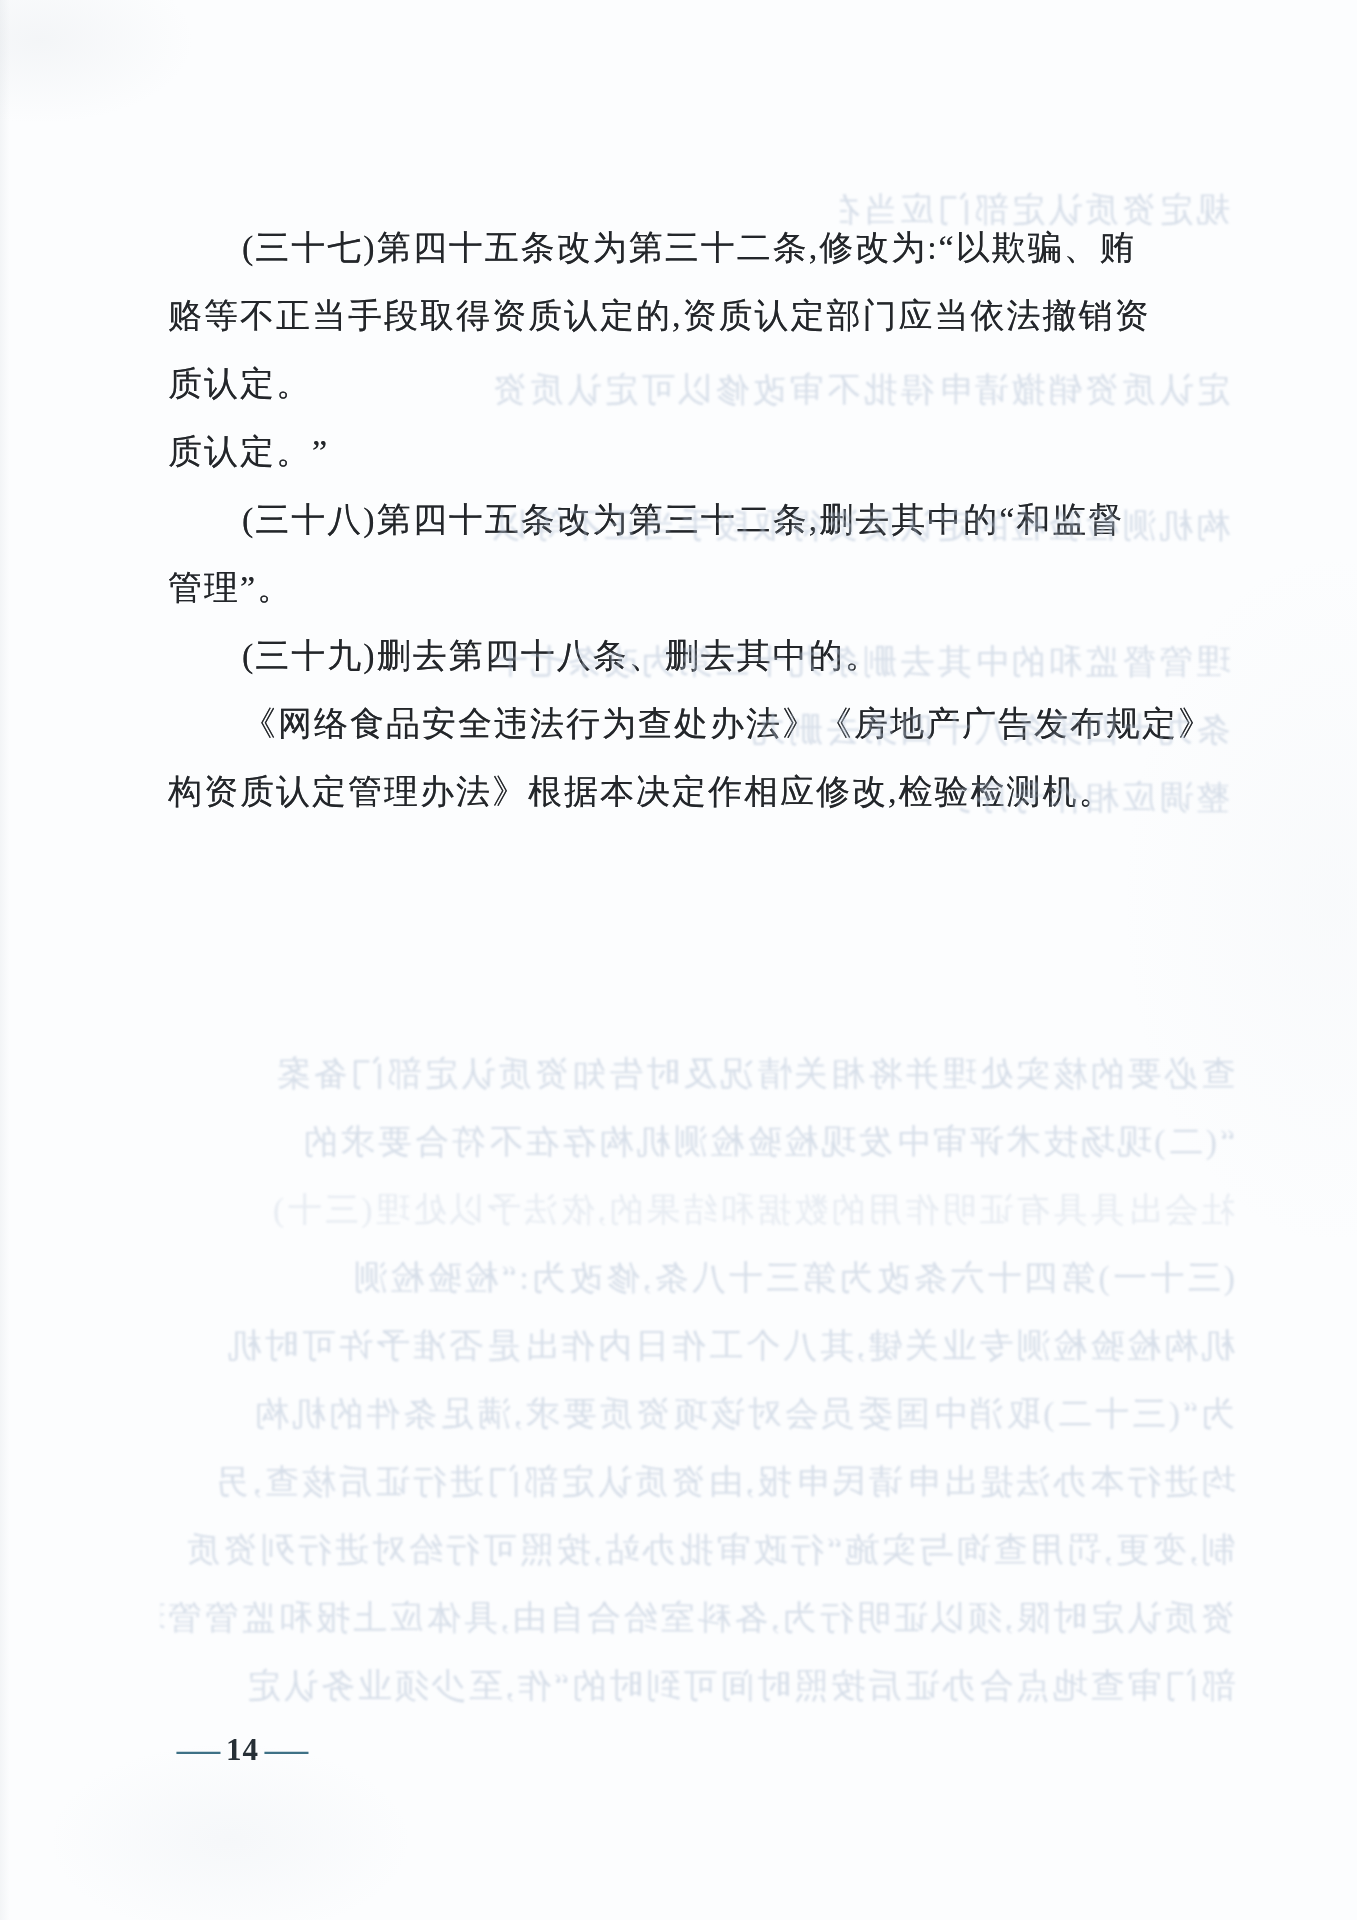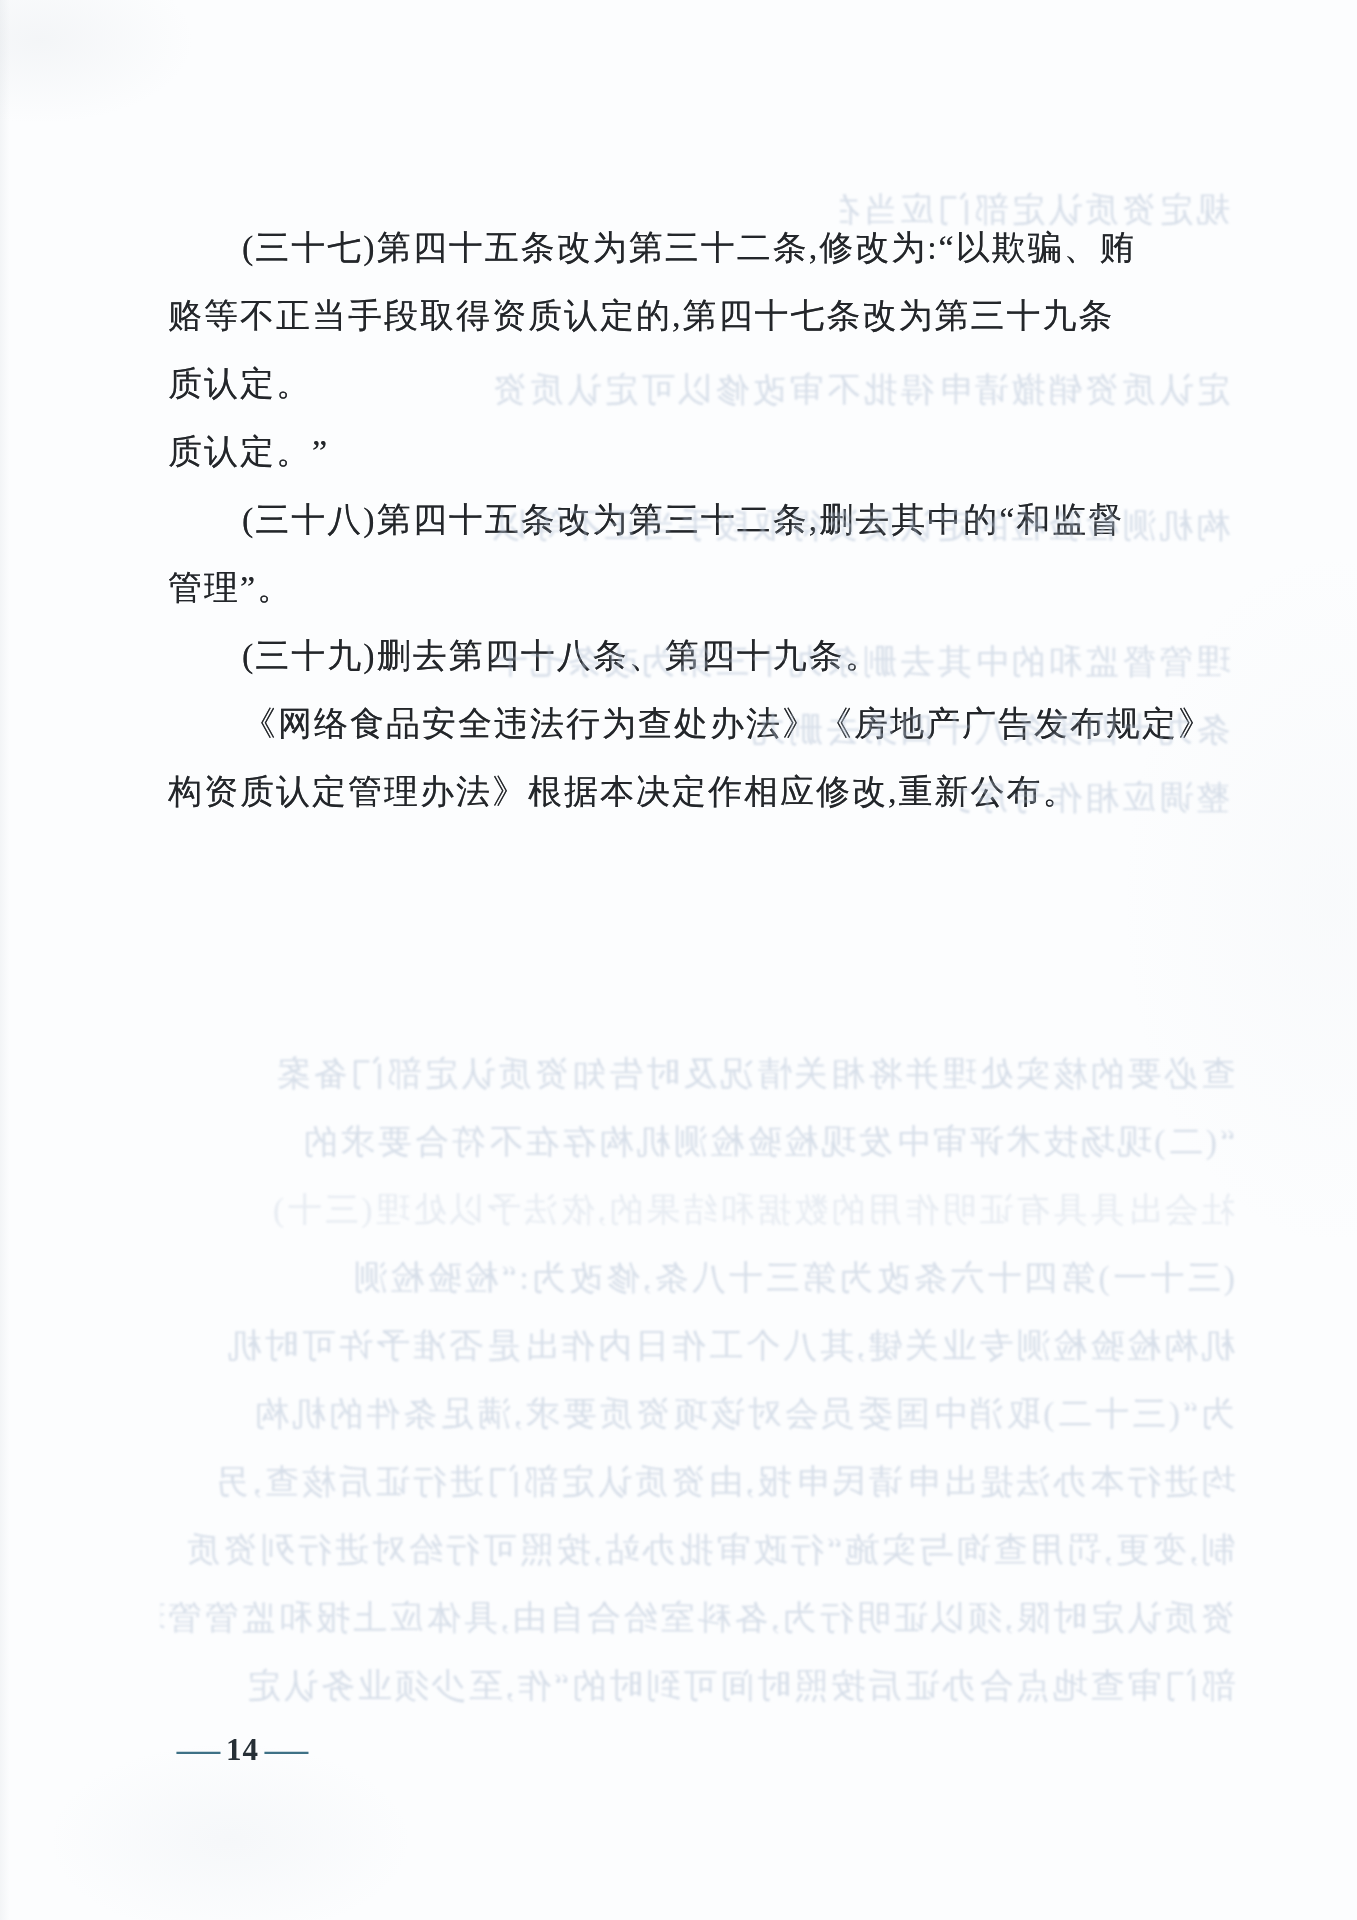--- a/index.html
+++ b/index.html
@@ -76,28 +76,28 @@
     font-weight: bold;
   }
 </style>
 </head>
 <body>
 
 <div class="scan-page">
 
   <div class="text-block">
       <div class="doc-line indent">(三十七)第四十五条改为第三十二条,修改为:“以欺骗、贿</div>
-      <div class="doc-line">赂等不正当手段取得资质认定的,第四十七条改为第三十九条</div>
+      <div class="doc-line">赂等不正当手段取得资质认定的,资质认定部门应当依法撤销资</div>
       <div class="doc-line">质认定。</div>
       <div class="doc-line">质认定。”</div>
       <div class="doc-line indent">(三十八)第四十五条改为第三十二条,删去其中的“和监督</div>
       <div class="doc-line">管理”。</div>
-      <div class="doc-line indent">(三十九)删去第四十八条、第四十九条。</div>
+      <div class="doc-line indent">(三十九)删去第四十八条、删去其中的。</div>
       <div class="doc-line indent">《网络食品安全违法行为查处办法》《房地产广告发布规定》</div>
-      <div class="doc-line">构资质认定管理办法》根据本决定作相应修改,重新公布。</div>
+      <div class="doc-line">构资质认定管理办法》根据本决定作相应修改,检验检测机。</div>
     </div>
 
   <div>
       <div class="bleed-line" style="top: 186px; left: 840px; width: 390px;">规定资质认定部门应当在做</div>
       <div class="bleed-line" style="top: 366px; left: 350px; width: 880px;">定认质资销撤请申得批不审改修以可定认质资</div>
       <div class="bleed-line" style="top: 502px; left: 360px; width: 870px;">构机测检验检的定认质资得取段手当正不等以</div>
       <div class="bleed-line" style="top: 638px; left: 300px; width: 930px;">理管督监和的中其去删条九十三第为改条七十</div>
       <div class="bleed-line" style="top: 706px; left: 640px; width: 590px;">条九十四第条八十四第去删九</div>
       <div class="bleed-line" style="top: 774px; left: 960px; width: 270px;">整调应相作号序文条</div>
       <div class="bleed-line" style="top: 1050px; left: 160px; width: 1075px;">查必要的核实处理并将相关情况及时告知资质认定部门备案</div>

